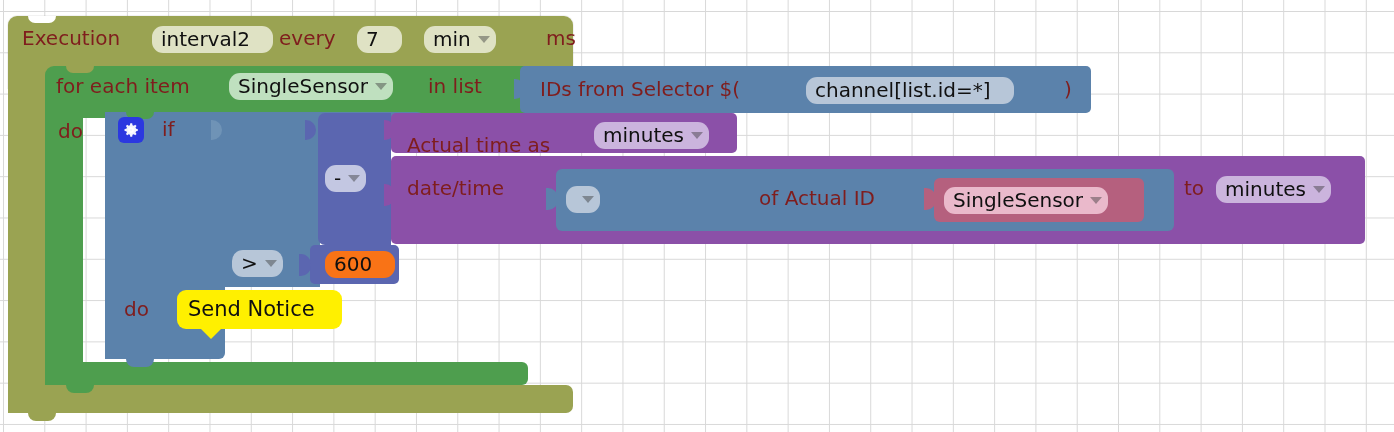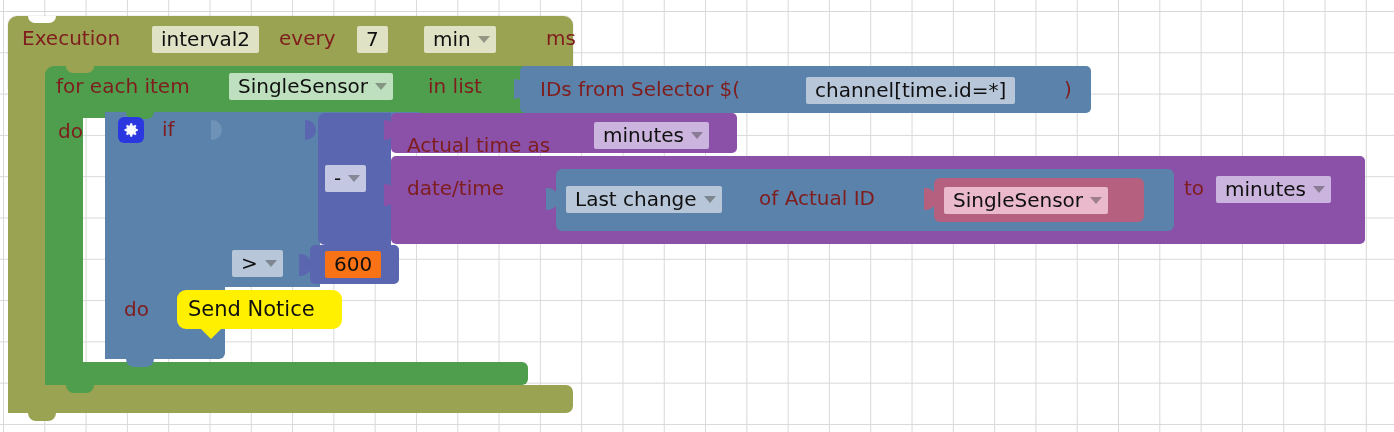--- a/index.html
+++ b/index.html
@@ -34,22 +34,22 @@
   .blocks{position:absolute;left:0;top:0;}
   .lbl{
     color:#7f1d1d;
     font-size:20px;
     line-height:1;
     white-space:nowrap;
     letter-spacing:0px;
   }
   .fld{
     display:inline-block;
-    border-radius:2px;
-    padding:3px 9px 4px 9px;
+    border-radius:11px;
+    padding:3px 23px 4px 9px;
     font-size:20px;
     line-height:1;
     color:#101010;
     white-space:nowrap;
     vertical-align:middle;
   }
   .caret{
     display:inline-block;
     width:0;height:0;
     border-left:6px solid transparent;
@@ -250,21 +250,21 @@
 
   <div class="lbl" style="position:absolute;left:428px;top:76px;">in list</div>
 
   <div style="position:absolute;left:513px;top:77px;width:12px;height:24px;background:#4e9e4e;"></div>
   <div style="position:absolute;left:514px;top:79px;width:11px;height:20px;background:#5b82ab;border-radius:0 10px 10px 0;"></div>
 
   <div id="do-outer" class="lbl">do</div>
 
   <div id="selector-block"></div>
   <div id="selector-txt" class="lbl">IDs from Selector $(</div>
-  <div class="fld" style="position:absolute;left:806px;top:77px;background:#b7c6d8;">channel[time.id=*]</div>
+  <div class="fld" style="position:absolute;left:806px;top:77px;background:#b7c6d8;">channel[list.id=*]</div>
   <div class="lbl" style="position:absolute;left:1064px;top:79px;">)</div>
 
   <div id="if-cond-bg"></div>
   <div id="if-top"></div>
   <div id="if-main"></div>
   <div id="if-topnotch"></div>
   <div id="if-foot"></div>
   <div id="if-botnotch"></div>
 
   <div id="gear-icon-box">
@@ -301,21 +301,21 @@
   <div class="fld" style="position:absolute;left:594px;top:122px;background:#cbb4dd;padding-right:6px;">
     <span>minutes</span><span class="caret dark"></span>
   </div>
 
   <div id="dt-block"></div>
   <div id="dt-txt" class="lbl">date/time</div>
   <div style="position:absolute;left:546px;top:188px;width:12px;height:22px;background:#5b82ab;border-radius:0 10px 10px 0;"></div>
 
   <div id="dt-inner"></div>
   <div id="dt-inner-last" class="fld" style="background:#b7c6d8;padding-right:6px;">
-    <span>Last change</span><span class="caret dark"></span>
+    <span class="caret dark"></span>
   </div>
   <div id="dt-inner-of" class="lbl">of Actual ID</div>
   <div style="position:absolute;left:924px;top:188px;width:12px;height:22px;background:#b5607e;border-radius:0 10px 10px 0;"></div>
 
   <div id="obj-block"></div>
   <div id="obj-fld" class="fld" style="background:#eab9cb;padding-right:6px;">
     <span>SingleSensor</span><span class="caret dark"></span>
   </div>
 
   <div id="dt-to" class="lbl">to</div>

